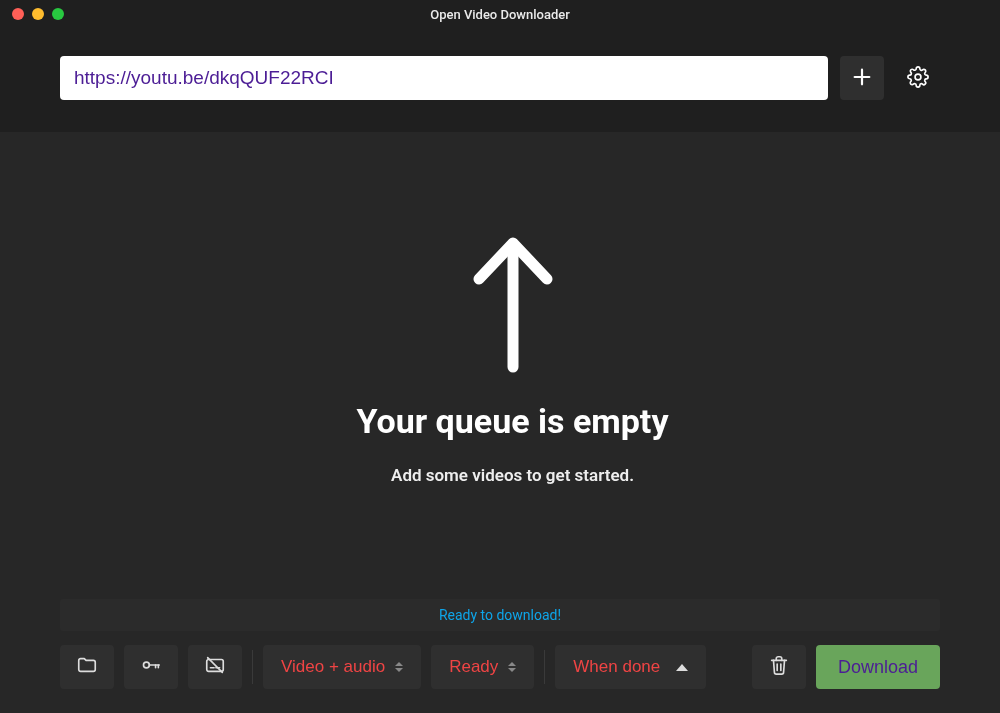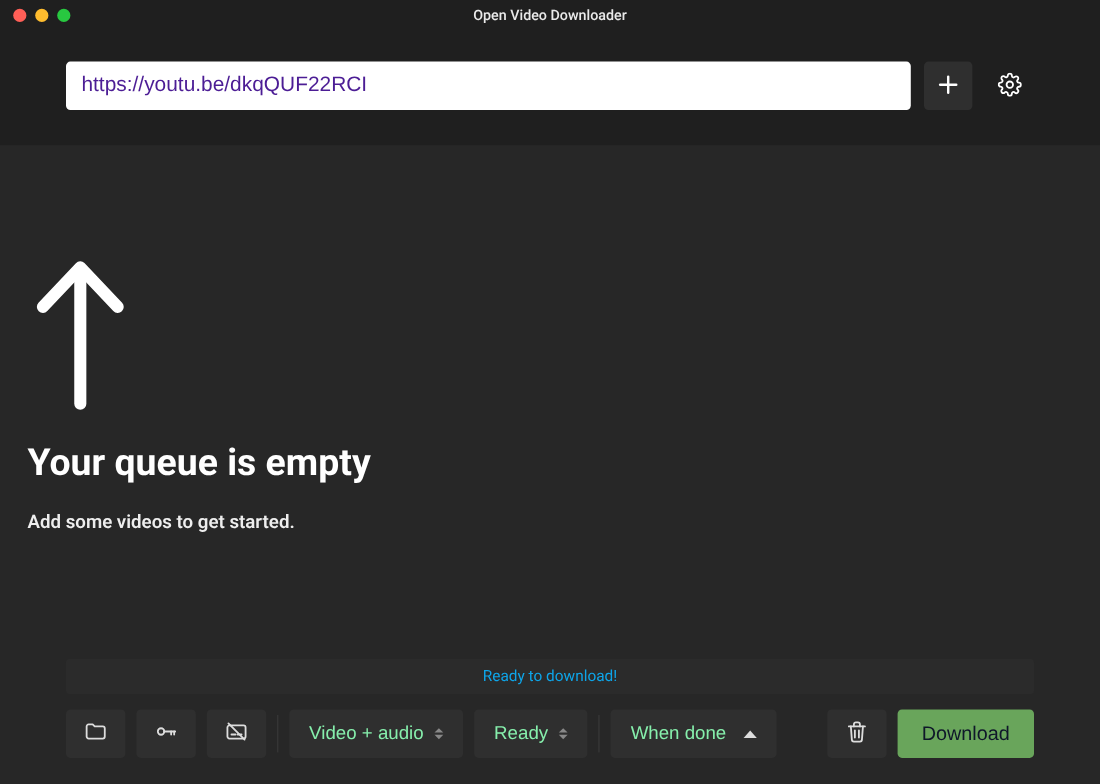--- a/index.html
+++ b/index.html
@@ -66,20 +66,21 @@
     cursor: pointer;
     color: #fff;
   }
   .icon-btn.ghost { background: transparent; }
   .icon-btn svg { width: 22px; height: 22px; stroke: #fff; }
 
   .main {
     flex: 1;
     display: flex;
     flex-direction: column;
+    align-items: center;
     justify-content: center;
     gap: 20px;
     padding-bottom: 20px;
     padding-left: 25px;
   }
   .arrow-up svg { width: 96px; height: 150px; stroke: #fff; }
   .empty-title { font-size: 34px; font-weight: 700; color: #fff; }
   .empty-sub { font-size: 17px; font-weight: 600; color: #eee; margin-top: 4px; }
 
   .status-row {
@@ -100,21 +101,21 @@
     align-items: center;
     gap: 10px;
     padding: 0 60px 24px 60px;
     flex-shrink: 0;
   }
   .btn {
     height: 44px;
     background: #2f2f2f;
     border: none;
     border-radius: 4px;
-    color: #86efac;
+    color: #ef4444;
     font-size: 17px;
     padding: 0 18px;
     display: flex;
     align-items: center;
     justify-content: center;
     gap: 10px;
     cursor: pointer;
   }
   .btn .caret { display: inline-flex; flex-direction: column; gap: 2px; align-items: center; }
   .btn .caret span { width: 0; height: 0; border-left: 4px solid transparent; border-right: 4px solid transparent; }
@@ -123,21 +124,21 @@
   .btn .tri-up { width: 0; height: 0; border-left: 6px solid transparent; border-right: 6px solid transparent; border-bottom: 7px solid #ddd; margin-left: 6px; }
 
   .sep {
     width: 1px;
     height: 34px;
     background: #3a3a3a;
   }
 
   .download-btn {
     background: #69a55b;
-    color: #0f172a;
+    color: #4c1d95;
     font-size: 18px;
     font-weight: 500;
     padding: 0 22px;
   }
 
   .icon-sm { width: 22px; height: 22px; stroke: #ddd; fill: none; stroke-width: 1.8; }
 </style>
 </head>
 <body>
 

